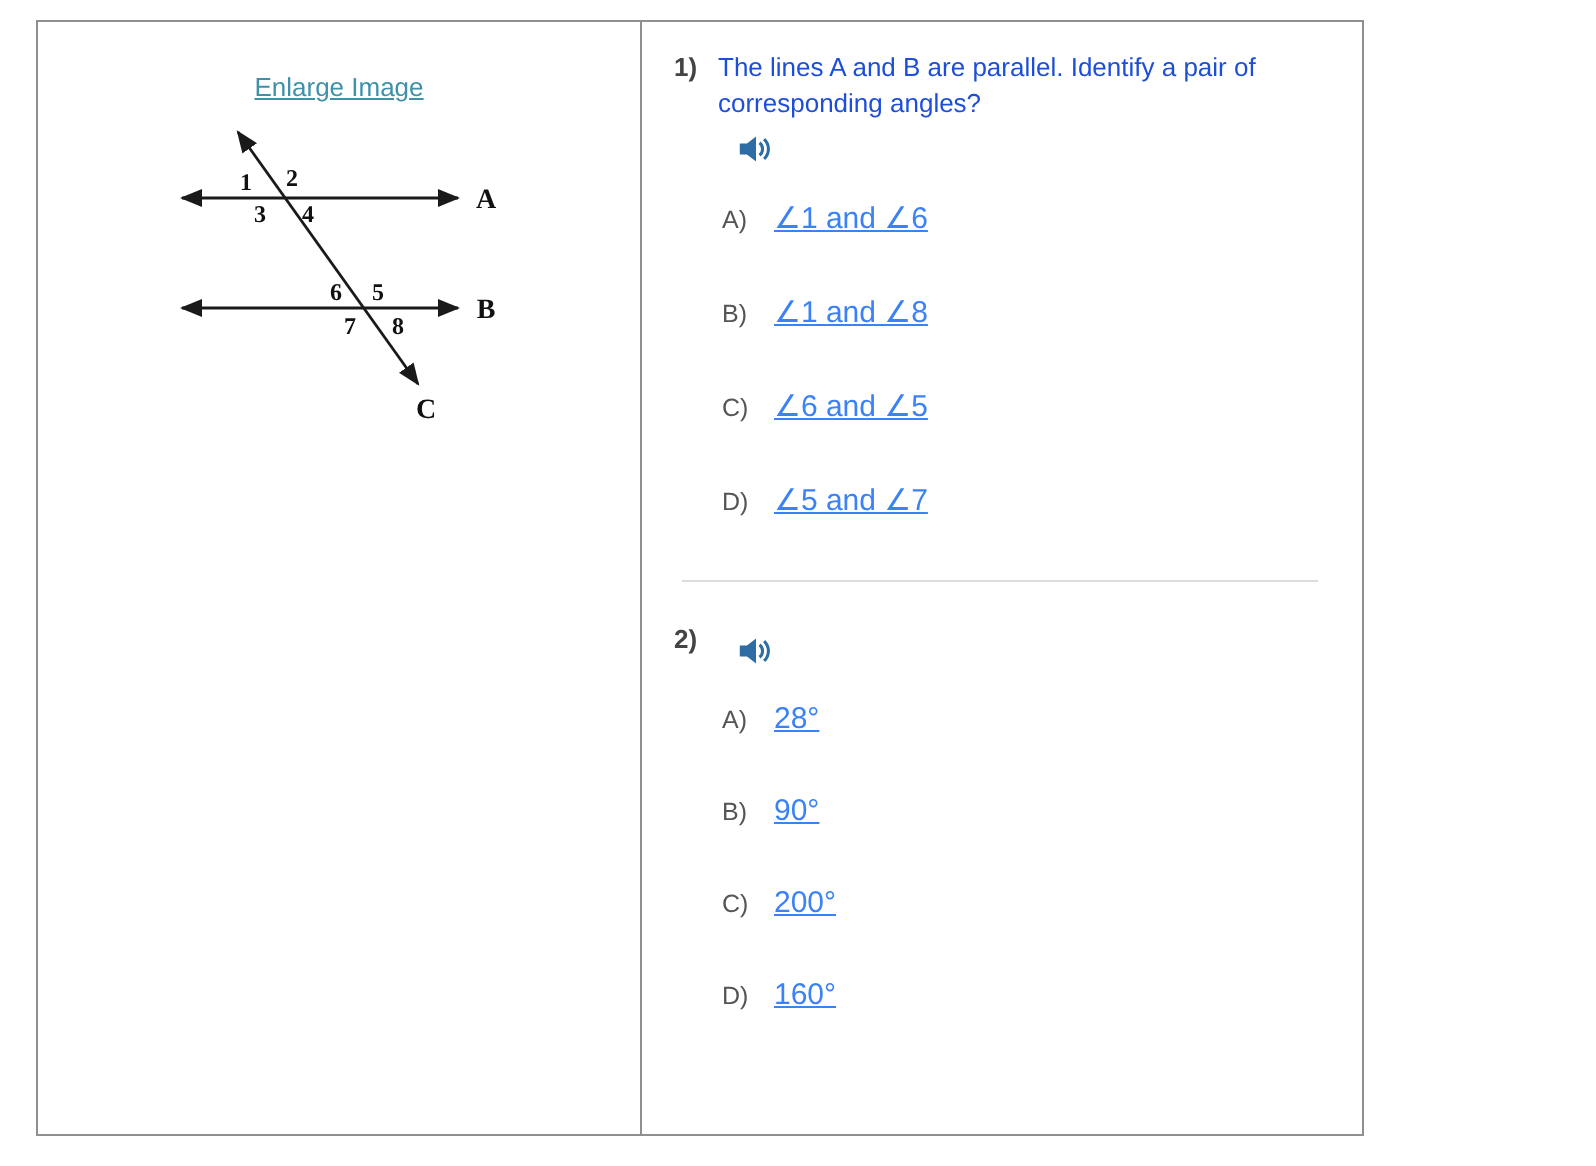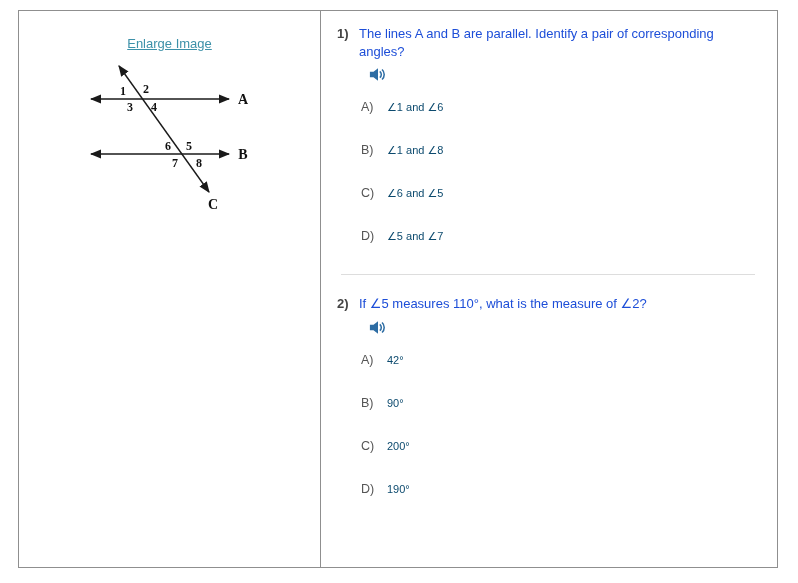--- a/index.html
+++ b/index.html
@@ -4,21 +4,21 @@
 <style>
   html, body {
     margin: 0; padding: 0;
     width: 798px; height: 583px;
     background: #ffffff;
     font-family: "Liberation Sans", sans-serif;
   }
   .frame {
     position: absolute;
     left: 18px; top: 10px;
-    width: 760px; height: 558px;
+    width: 664px; height: 558px;
     border: 1px solid #8f8f8f;
     background: #fff;
     display: flex;
     box-sizing: border-box;
   }
   .panel-left {
     width: 302px;
     flex: none;
     border-right: 1px solid #8f8f8f;
     box-sizing: border-box;
@@ -69,21 +69,21 @@
   .choices { margin-top: 4px; }
   .choice {
     display: flex; align-items: baseline;
     margin: 0 0 29px 2px;
     cursor: pointer;
   }
   .c-letter {
     flex: none; width: 26px;
     color: #555; font-size: 12.5px;
   }
-  .c-text { color: #0c4a6e; font-size: 11px; }
+  .c-text { color: #3b82f6; font-size: 15px; text-decoration: underline; }
   .divider {
     border: none;
     border-top: 1px solid #dddddd;
     margin: 2px 4px 20px 4px;
   }
 </style>
 </head>
 <body>
 
 <div class="frame">
@@ -151,44 +151,43 @@
         </div>
       </div>
     </div>
 
     <hr class="divider">
 
     <div class="question">
       <div class="q-row">
         <span class="q-num">2)</span>
         <div class="q-body">
-          <div class="q-text">If ∠5 measures 110°, what is the measure of ∠2?</div>
           <button class="audio-btn" aria-label="Play audio">
             <svg viewBox="0 0 20 16" width="18" height="15">
               <polygon points="1,5 5,5 10,1 10,15 5,11 1,11" fill="#2e6da4"></polygon>
               <path d="M12,4.5 a4.5,4.5 0 0 1 0,7" stroke="#2e6da4" stroke-width="1.7" fill="none"></path>
               <path d="M14.5,2.5 a7.5,7.5 0 0 1 0,11" stroke="#2e6da4" stroke-width="1.7" fill="none"></path>
             </svg>
           </button>
           <div class="choices">
             <div class="choice">
               <span class="c-letter">A)</span>
-              <span class="c-text">42°</span>
+              <span class="c-text">28°</span>
             </div>
             <div class="choice">
               <span class="c-letter">B)</span>
               <span class="c-text">90°</span>
             </div>
             <div class="choice">
               <span class="c-letter">C)</span>
               <span class="c-text">200°</span>
             </div>
             <div class="choice">
               <span class="c-letter">D)</span>
-              <span class="c-text">190°</span>
+              <span class="c-text">160°</span>
             </div>
           </div>
         </div>
       </div>
     </div>
 
   </div>
 </div>
 
 </body></html>

